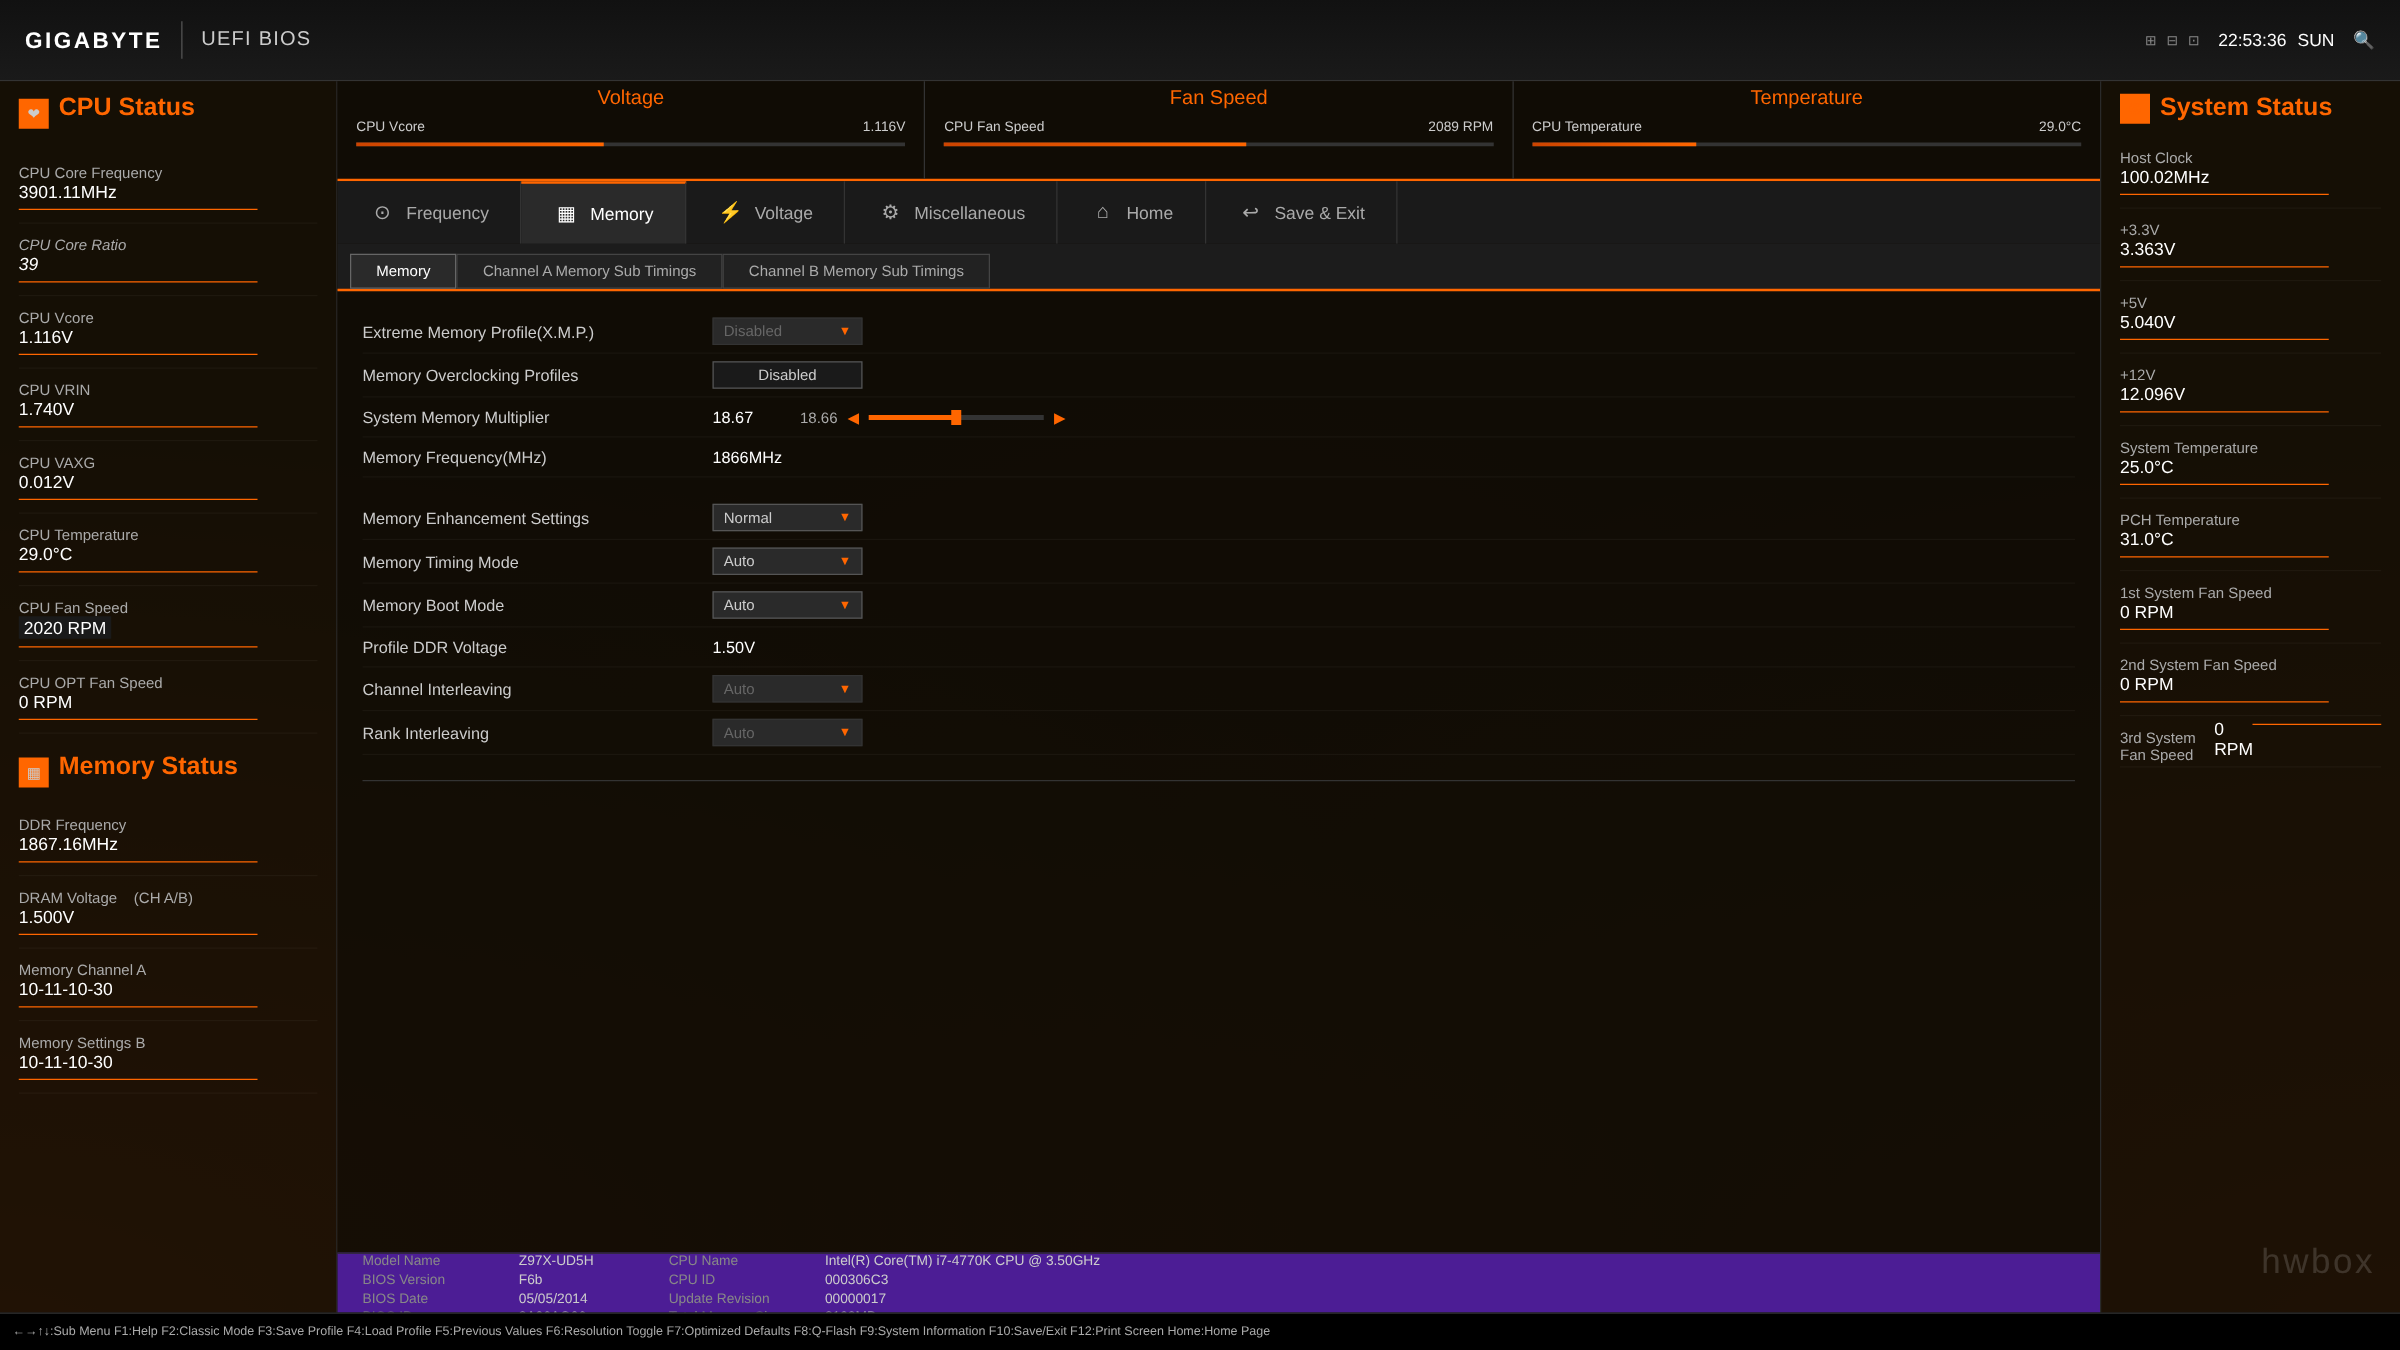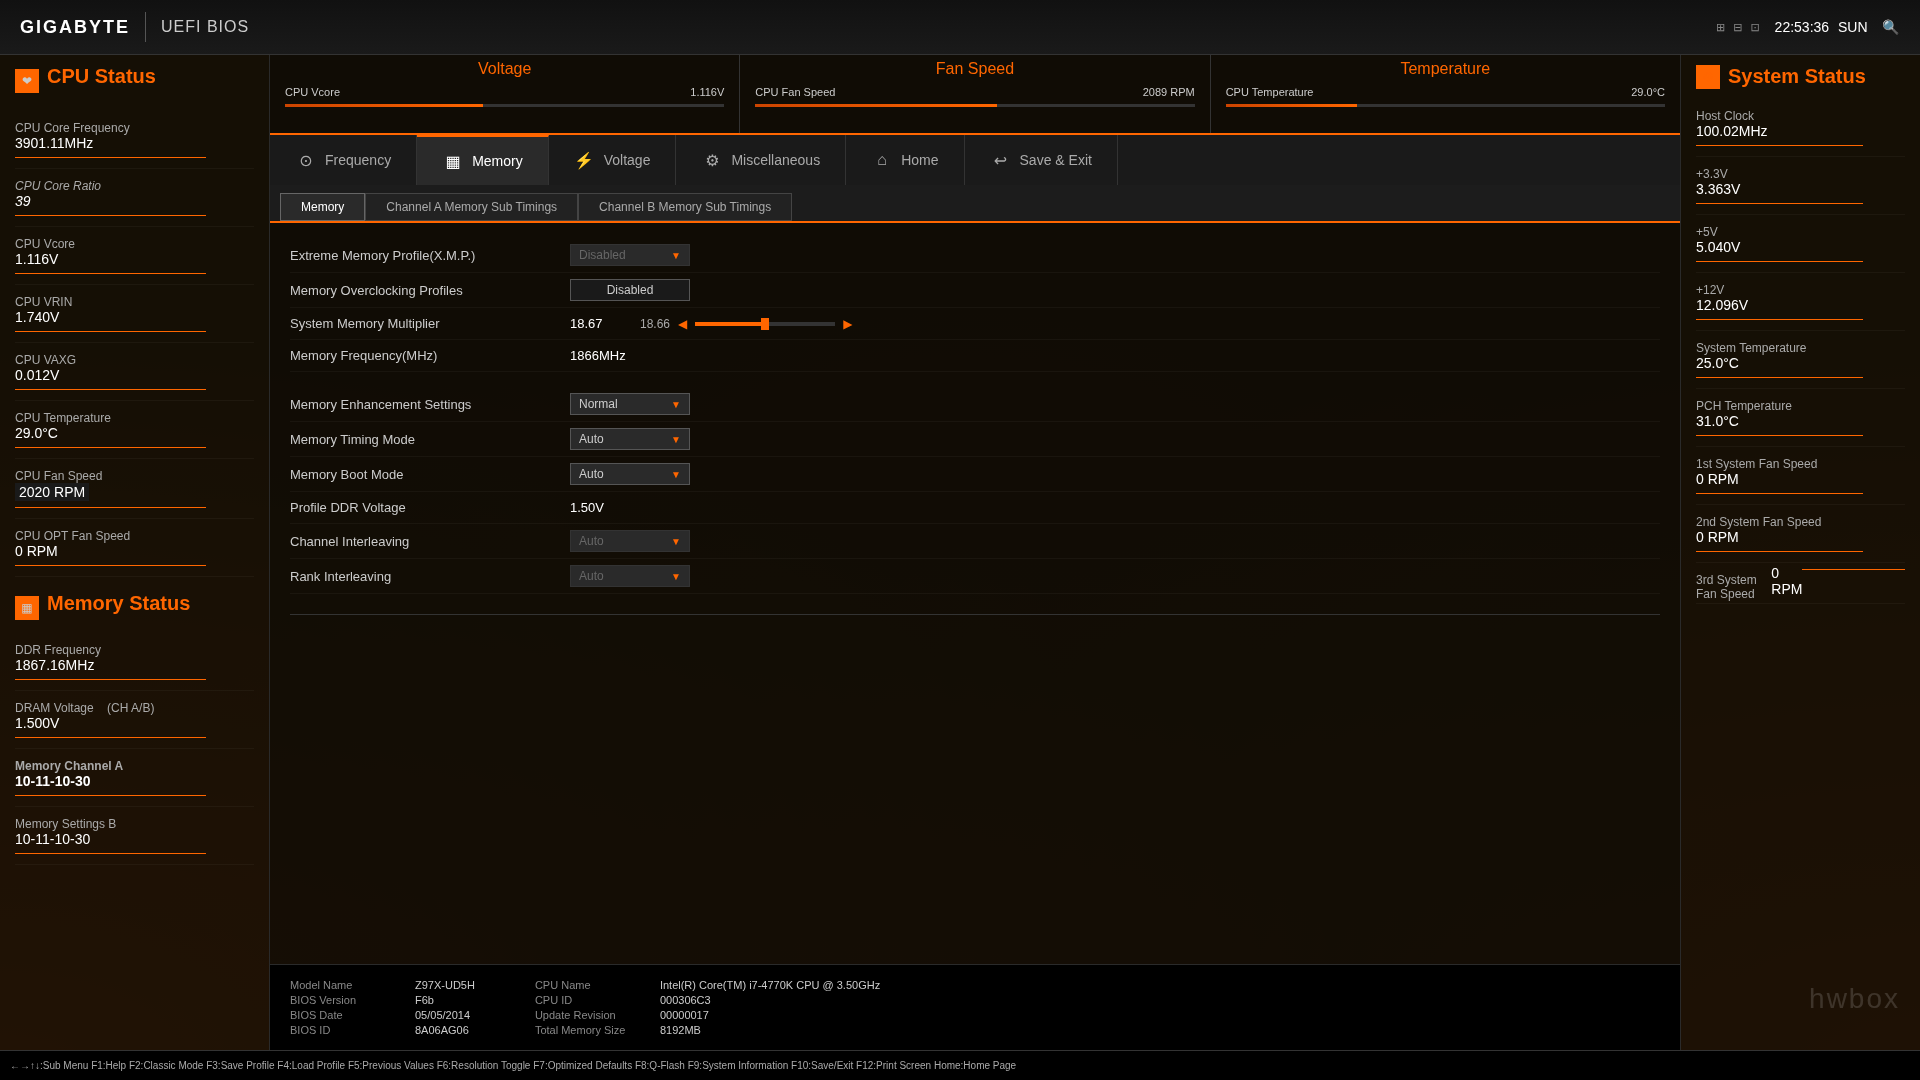--- a/index.html
+++ b/index.html
@@ -22,21 +22,21 @@
                   radial-gradient(ellipse at 100% 100%, rgba(160,50,0,0.35) 0%, transparent 50%),
                   radial-gradient(ellipse at 50% 100%, rgba(120,40,0,0.2) 0%, transparent 60%);
       pointer-events: none;
       z-index: 0;
     }
 
     .header {
       position: relative;
       z-index: 10;
       background: linear-gradient(180deg, #111 0%, #1a1a1a 100%);
-      height: 55px;
+      height: 65px;
       display: flex;
       align-items: center;
       border-bottom: 1px solid #333;
     }
 
     .header-logo {
       display: flex;
       align-items: center;
       padding: 0 20px;
       gap: 15px;
@@ -371,23 +371,23 @@
       font-size: 13px;
       color: #fff;
     }
 
     .spacer-row {
       height: 15px;
     }
 
     
     .bottom-info {
-      background: #000000;
+      background: #4c1d95;
       border-top: 1px solid #2a2a2a;
-      padding: 14px 20px;
+      padding: 0 20px;
       display: flex;
       gap: 60px;
     }
 
     .info-col {
       display: flex;
       flex-direction: column;
       gap: 3px;
     }
 
@@ -539,21 +539,21 @@
       <div class="setting-row" style="flex-direction:column;align-items:flex-start;padding:2px 0;">
         <span class="status-label">DDR Frequency</span>
         <span class="status-value">1867.16MHz</span>
         <div class="orange-underline"></div>
       </div>
       <div class="setting-row" style="flex-direction:column;align-items:flex-start;padding:2px 0;">
         <span class="status-label">DRAM Voltage &nbsp;&nbsp;&nbsp;(CH A/B)</span>
         <span class="status-value">1.500V</span>
         <div class="orange-underline"></div>
       </div>
-      <div class="setting-row" style="flex-direction:column;align-items:flex-start;padding:2px 0;font-weight:bold;">
+      <div class="setting-row" style="flex-direction:column;align-items:flex-start;padding:2px 0;">
         <span class="status-label">Memory Channel A</span>
         <span class="status-value">10-11-10-30</span>
         <div class="orange-underline"></div>
       </div>
       <div class="setting-row" style="flex-direction:column;align-items:flex-start;padding:2px 0;">
         <span class="status-label">Memory Settings B</span>
         <span class="status-value">10-11-10-30</span>
         <div class="orange-underline"></div>
       </div>
     </div>

